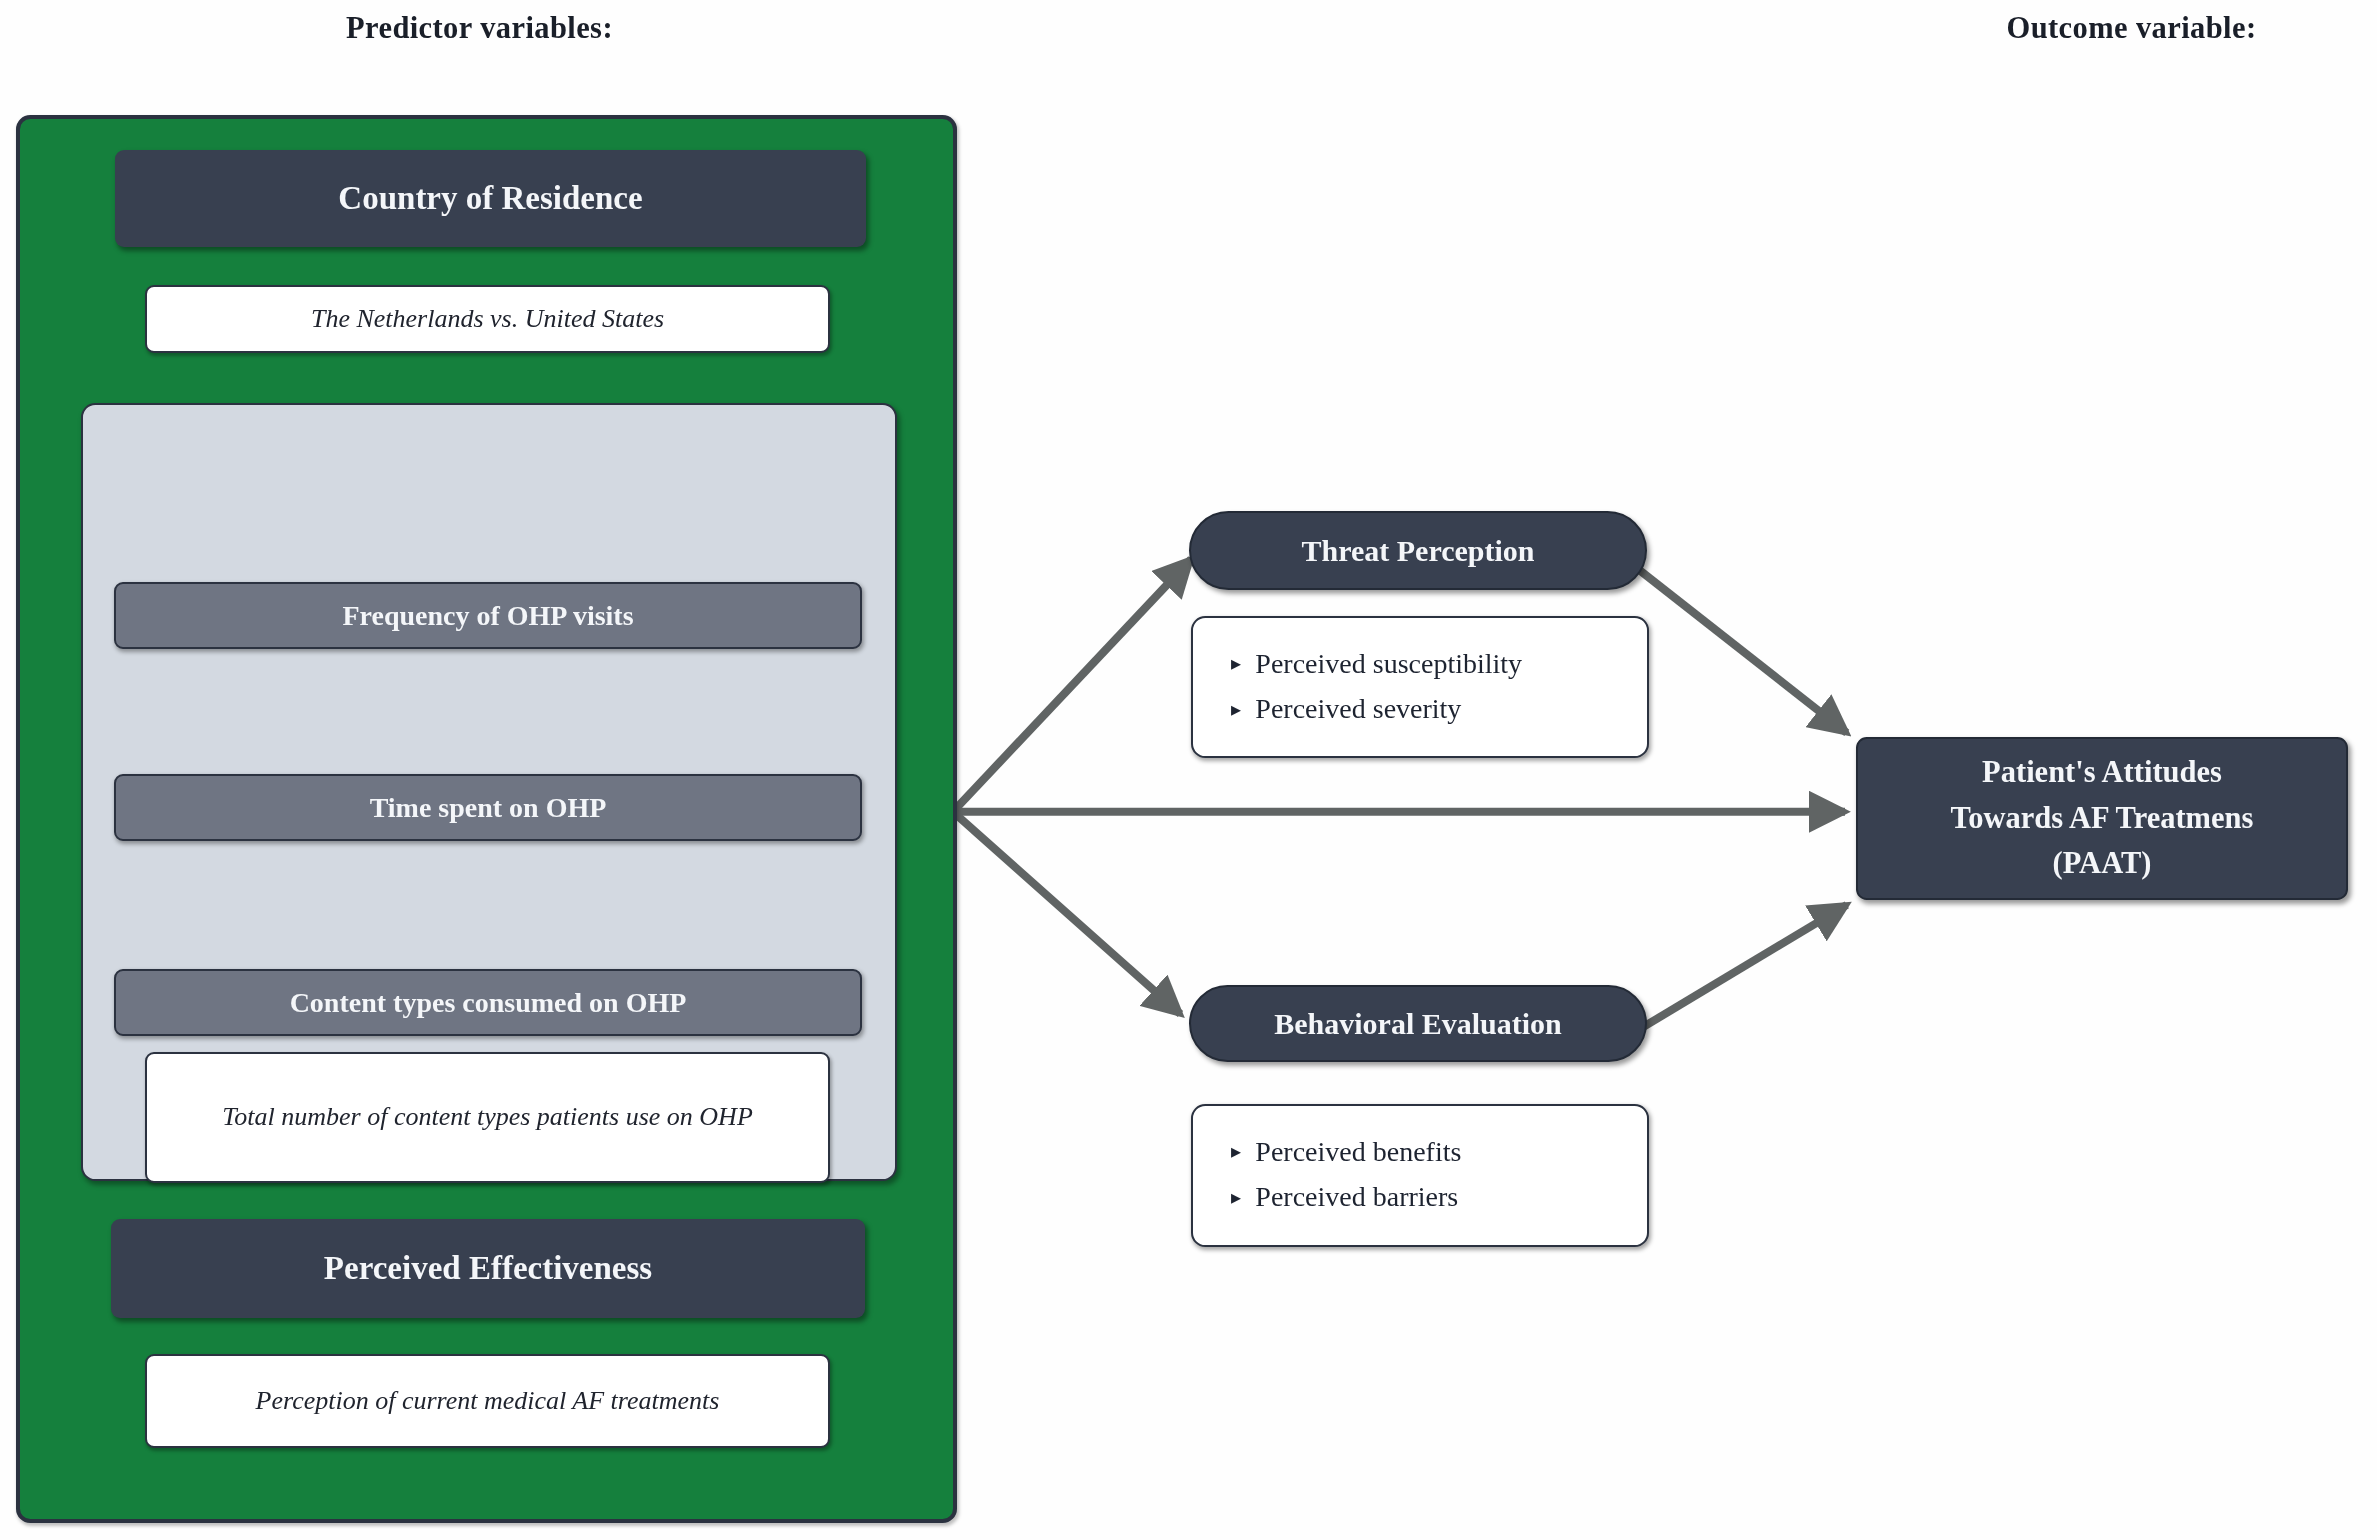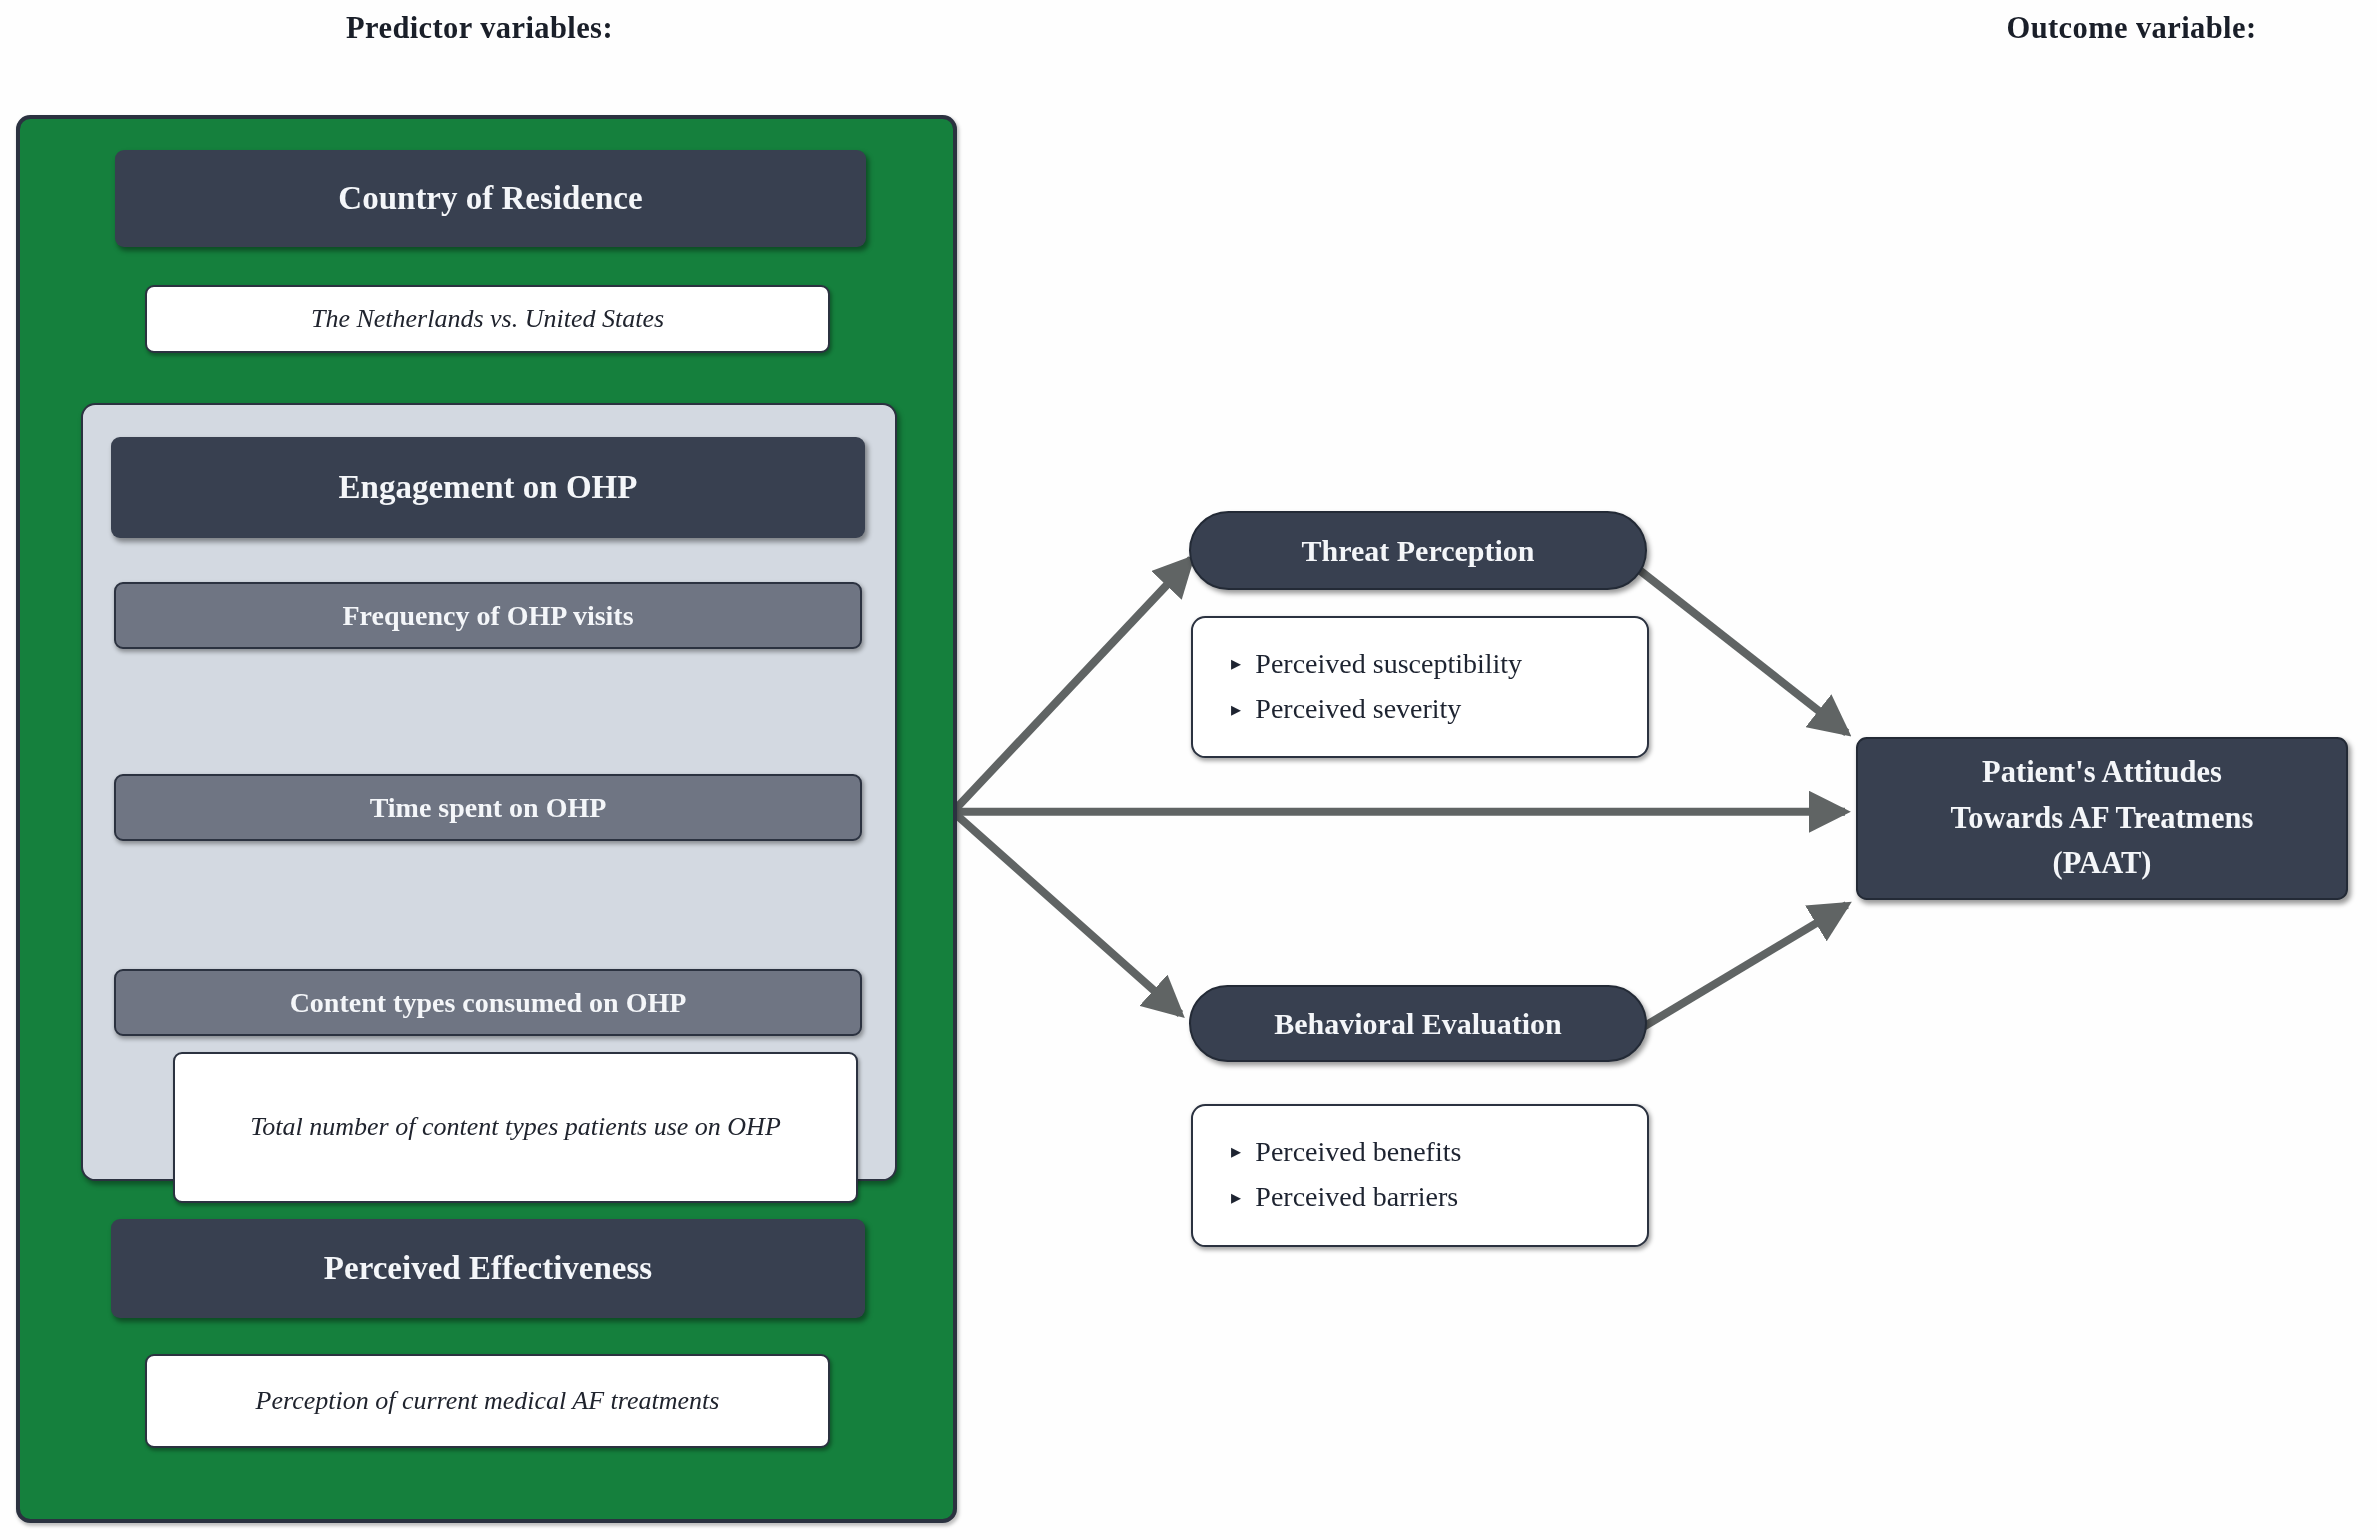--- a/index.html
+++ b/index.html
@@ -94,28 +94,27 @@
   <div class="col-header" style="left:1818px;top:10.7px;">Outcome variable:</div>
 
   <div class="panel">
 
     <div class="dark-box title-lg" style="left:95px;top:30.5px;width:751px;height:97px;">Country of Residence</div>
 
     <div class="white-box" style="left:125px;top:166px;width:685px;height:68px;">The Netherlands vs. United States</div>
 
     <div class="light-container" style="left:61px;top:284px;width:816px;height:778px;">
 
-      <div class="dark-box title-lg" style="left:28px;top:32px;width:754px;height:101px;">Engagement on OHP</div>
 
       <div class="gray-box" style="left:31px;top:177px;width:748px;height:67px;">Frequency of OHP visits</div>
 
       <div class="gray-box" style="left:31px;top:369px;width:748px;height:67px;">Time spent on OHP</div>
 
       <div class="gray-box" style="left:31px;top:564px;width:748px;height:67px;">Content types consumed on OHP</div>
-      <div class="white-box" style="left:62px;top:647px;width:685px;height:151px;padding:5.4px 43px;margin-left:28px;">Total number of content types patients use on OHP</div>
+      <div class="white-box" style="left:62px;top:647px;width:685px;height:131px;padding:5.4px 43px;">Total number of content types patients use on OHP</div>
     </div>
 
     <div class="dark-box title-lg" style="left:91px;top:1100px;width:754px;height:99px;">Perceived Effectiveness</div>
 
     <div class="white-box" style="left:125px;top:1235px;width:685px;height:94px;">Perception of current medical AF treatments</div>
   </div>
 
   <div class="pill" style="left:1189px;top:511px;width:458px;height:79px;">Threat Perception</div>
 
   <div class="bullet-card" style="left:1191px;top:616px;width:458px;height:142px;">

